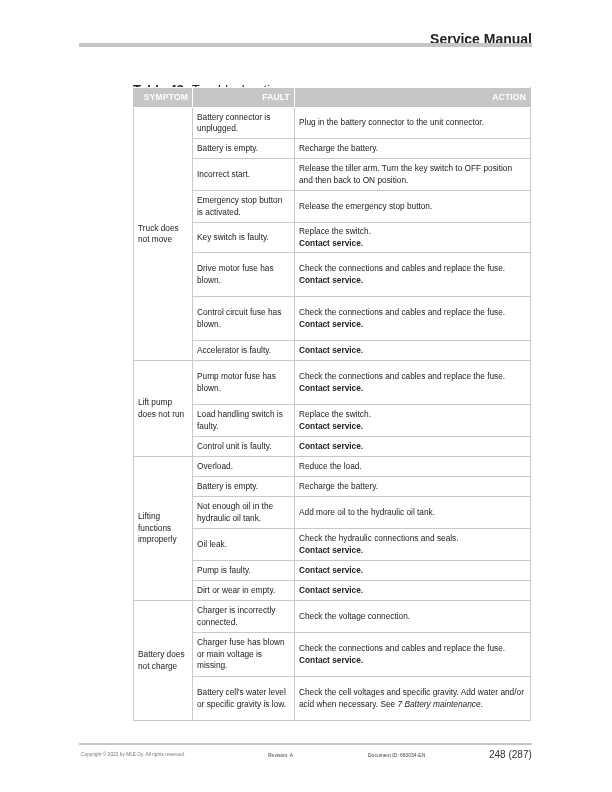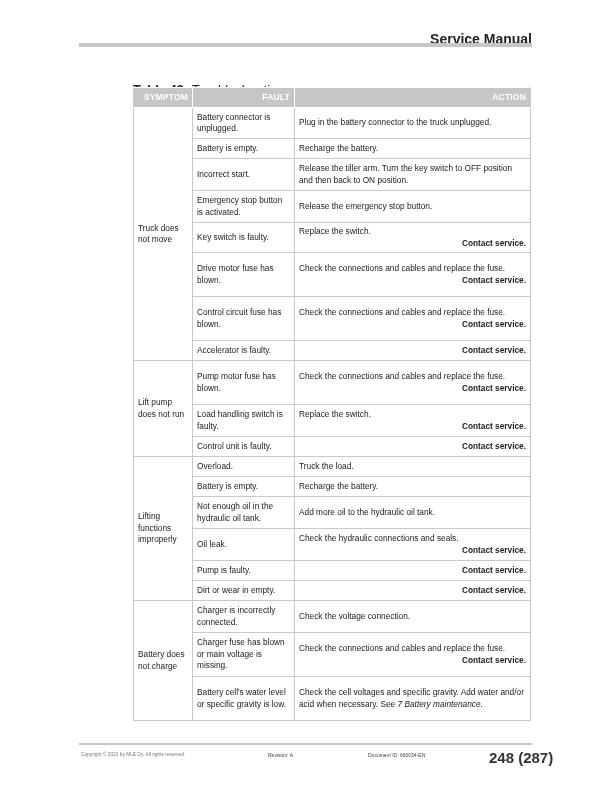--- a/index.html
+++ b/index.html
@@ -12,28 +12,28 @@
     .table-caption b { font-weight: bold; }
 
     table.ts { position: absolute; top: 87px; left: 133px; width: 398px; border-collapse: collapse; font-size: 8.3px; line-height: 11.5px; }
     table.ts th { background: #c6c6c6; color: #ffffff; font-weight: bold; font-size: 8.5px; height: 19px; padding: 0 4px; text-align: right; border: 1px solid #ffffff; letter-spacing: 0.2px; }
     table.ts th:first-child { border-left: 1px solid #c6c6c6; }
     table.ts th:last-child { border-right: 1px solid #c6c6c6; }
     table.ts td { border: 1px solid #c9c9c9; padding: 2px 4px; vertical-align: middle; color: #222; }
     table.ts td.sym { width: 50px; margin-top: 28px; }
     table.ts td.fault { width: 93px; }
     .act-line { display: block; }
-    .act-bold { font-weight: bold; display: block; text-align: right; }
+    .act-bold { font-weight: bold; display: block; }
     .act-italic { font-style: italic; }
 
     .page-footer-rule { position: absolute; top: 743px; left: 79px; width: 453px; height: 2px; background: #c6c6c6; }
     .footer-copy { position: absolute; top: 752px; left: 81px; font-size: 4.8px; color: #777; }
     .footer-rev { position: absolute; top: 752px; left: 268px; font-size: 5px; color: #444; }
     .footer-doc { position: absolute; top: 752px; left: 368px; font-size: 5px; color: #444; }
-    .footer-page { position: absolute; top: 749px; left: 489px; font-size: 15px; color: #333; font-weight: bold; }
+    .footer-page { position: absolute; top: 749px; left: 489px; font-size: 10px; color: #333; }
   </style>
 </head>
 <body>
 
 <div class="page-header-title">Service Manual</div>
 <div class="page-header-rule"></div>
 
 <div class="table-caption"><b>Table 43:</b><span> Troubleshooting</span></div>
 
 <table class="ts">
@@ -42,21 +42,21 @@
       <th>SYMPTOM</th>
       <th>FAULT</th>
       <th>ACTION</th>
     </tr>
   </thead>
   <tbody id="tbody">
       <tr style="height: 31px;">
         <td class="sym" rowspan="8">Truck does not move</td>
         <td class="fault">Battery connector is unplugged.</td>
         <td>
-          <span class="act-line">Plug in the battery connector to the truck unplugged.</span>
+          <span class="act-line">Plug in the battery connector to the unit connector.</span>
         </td>
       </tr>
       <tr style="height: 20px;">
         <td class="fault">Battery is empty.</td>
         <td>
           <span class="act-line">Recharge the battery.</span>
         </td>
       </tr>
       <tr style="height: 32px;">
         <td class="fault">Incorrect start.</td>
@@ -115,21 +115,21 @@
       <tr style="height: 20px;">
         <td class="fault">Control unit is faulty.</td>
         <td>
           <span class="act-bold">Contact service.</span>
         </td>
       </tr>
       <tr style="height: 20px;">
         <td class="sym" rowspan="6">Lifting functions improperly</td>
         <td class="fault">Overload.</td>
         <td>
-          <span class="act-line">Truck the load.</span>
+          <span class="act-line">Reduce the load.</span>
         </td>
       </tr>
       <tr style="height: 20px;">
         <td class="fault">Battery is empty.</td>
         <td>
           <span class="act-line">Recharge the battery.</span>
         </td>
       </tr>
       <tr style="height: 32px;">
         <td class="fault">Not enough oil in the hydraulic oil tank.</td>

